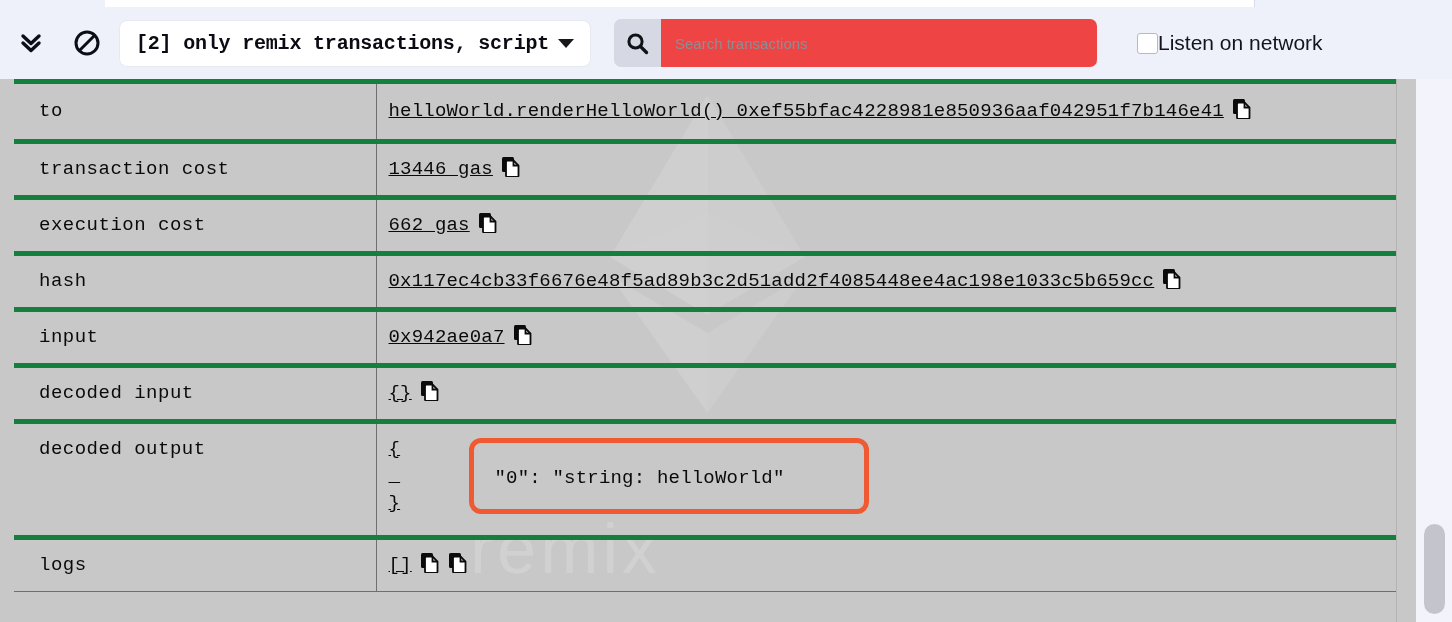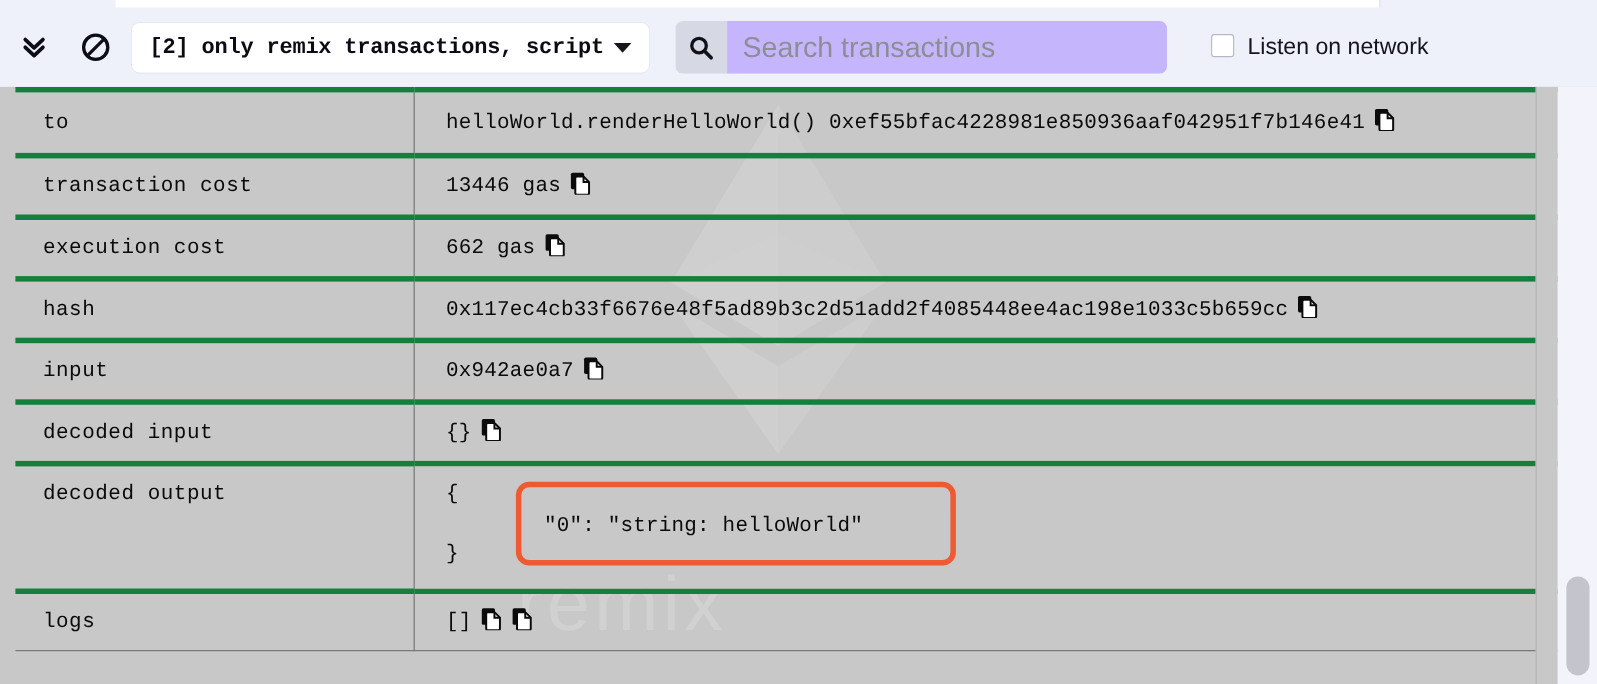--- a/index.html
+++ b/index.html
@@ -90,36 +90,37 @@
   }
   .search-icon-box {
     width: 47px; height: 48px;
     background: #d6d8e3;
     display: flex;
     align-items: center;
     justify-content: center;
     cursor: pointer;
   }
   .search-input {
-    width: 400px;
+    width: 436px;
     height: 48px;
     border: none;
     outline: none;
-    background: #c4b5fd;
-    font-size: 26px;
+    background: #ef4444;
+    font-size: 15px;
     font-family: "Liberation Sans", sans-serif;
     color: #111;
     padding: 0 14px;
   }
   .search-input::placeholder { color: #8d8d96; }
 
   .listen-group {
     margin-left: 40px;
     display: flex;
-    gap: 12px;
+    align-items: center;
+    gap: 0;
     cursor: pointer;
     flex: 0 0 auto;
   }
   .checkbox {
     width: 21px; height: 21px;
     background: #ffffff;
     border: 1px solid #b6b8c6;
     border-radius: 3px;
     flex: 0 0 auto;
   }
@@ -190,24 +191,25 @@
     padding: 12px 0 12px 0;
     background: rgba(200,200,200,0.55);
   }
   .tx-table td.key {
     width: 362px;
     padding-left: 25px;
     border-right: 1px solid #6f6f6f;
     letter-spacing: 0.5px;
   }
   .tx-table td.val {
-    padding-left: 29px;
+    padding-left: 12px;
     padding-right: 8px;
     word-break: break-all;
     letter-spacing: 0.2px;
+    text-decoration: underline;
   }
   .row-tall td { padding-top: 14px; padding-bottom: 14px; }
 
   .copy-icon {
     display: inline-block;
     vertical-align: -3px;
     margin-left: 8px;
     cursor: pointer;
   }
   .copy-icon svg { display: block; }

